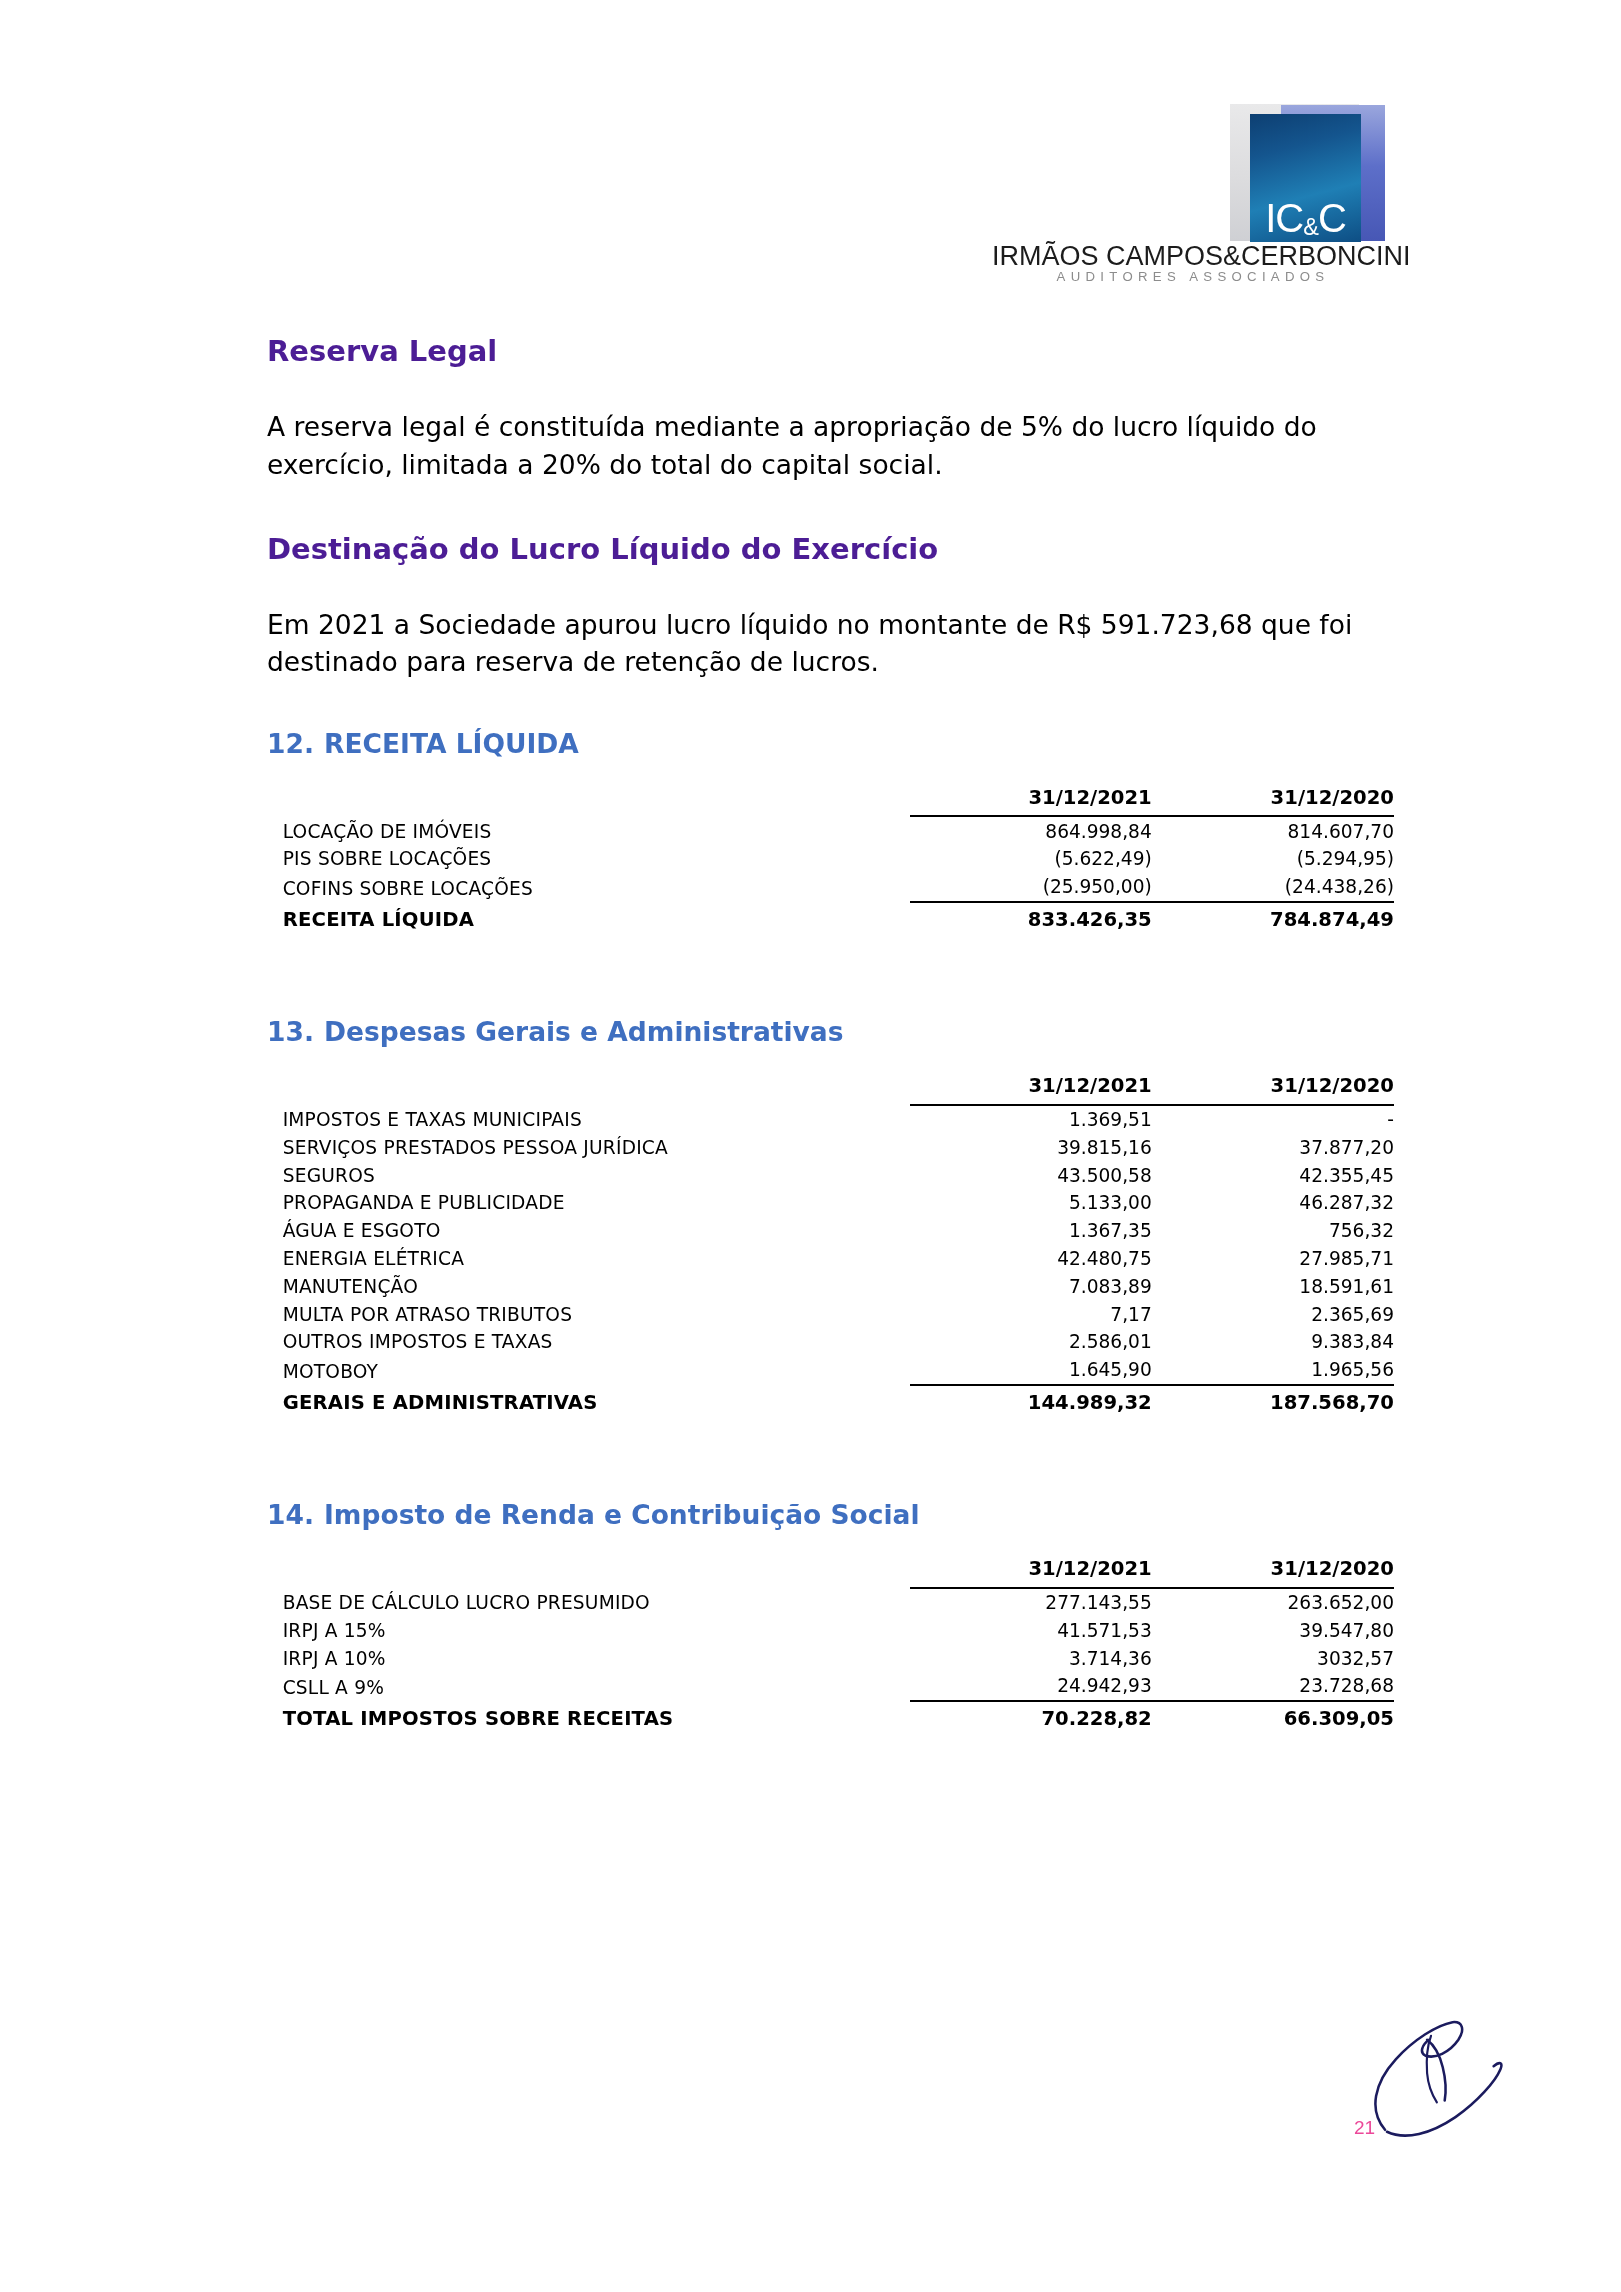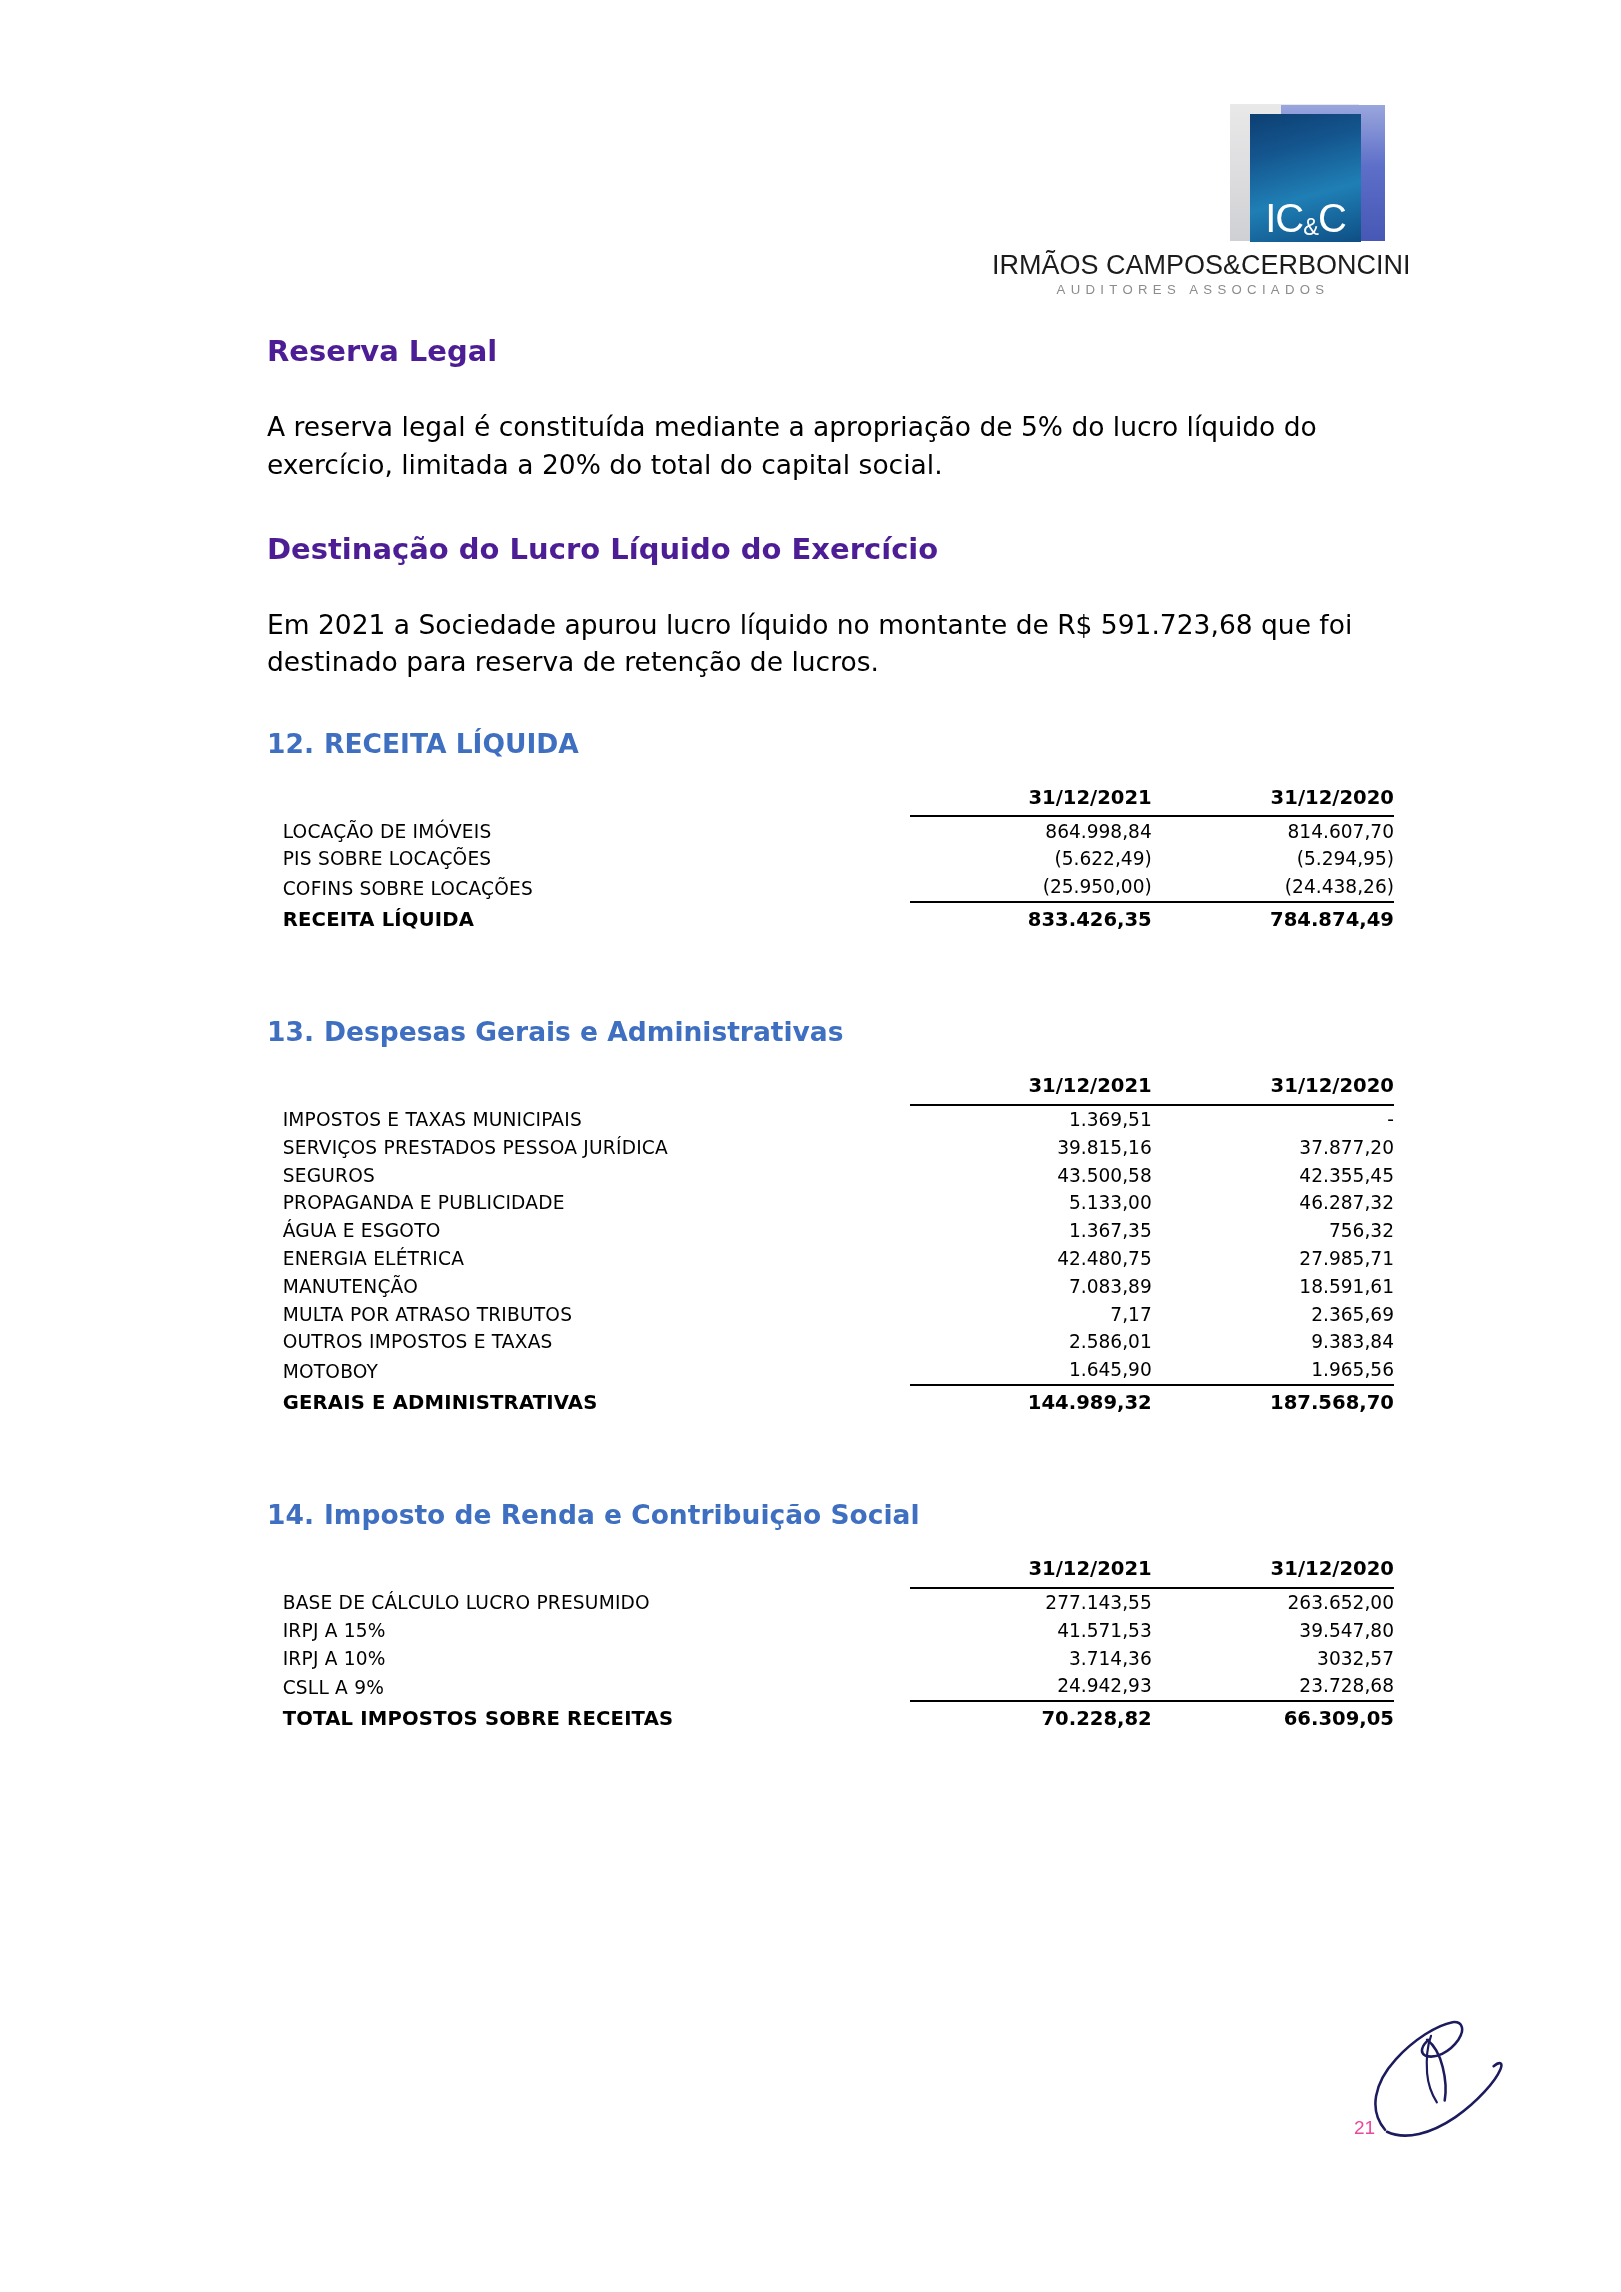--- a/index.html
+++ b/index.html
@@ -72,33 +72,33 @@
     font-weight: 300;
   }
   .logo-letters .amp {
     font-size: 23.5px;
     vertical-align: baseline;
     position: relative;
     top: 2.9px;
   }
   .logo-name {
     position: absolute;
-    top: 164px;
+    top: 155px;
     left: 0;
     width: 402px;
     text-align: right;
     font-family: "Liberation Sans", sans-serif;
     font-size: 27px;
     color: #1c1c1c;
     white-space: nowrap;
     letter-spacing: 0px;
   }
   .logo-sub {
     position: absolute;
-    top: 196px;
+    top: 183px;
     left: 0;
     width: 402px;
     text-align: center;
     font-family: "Liberation Sans", sans-serif;
     font-size: 13.2px;
     color: #8c8c8c;
     letter-spacing: 5.3px;
     white-space: nowrap;
   }
 

